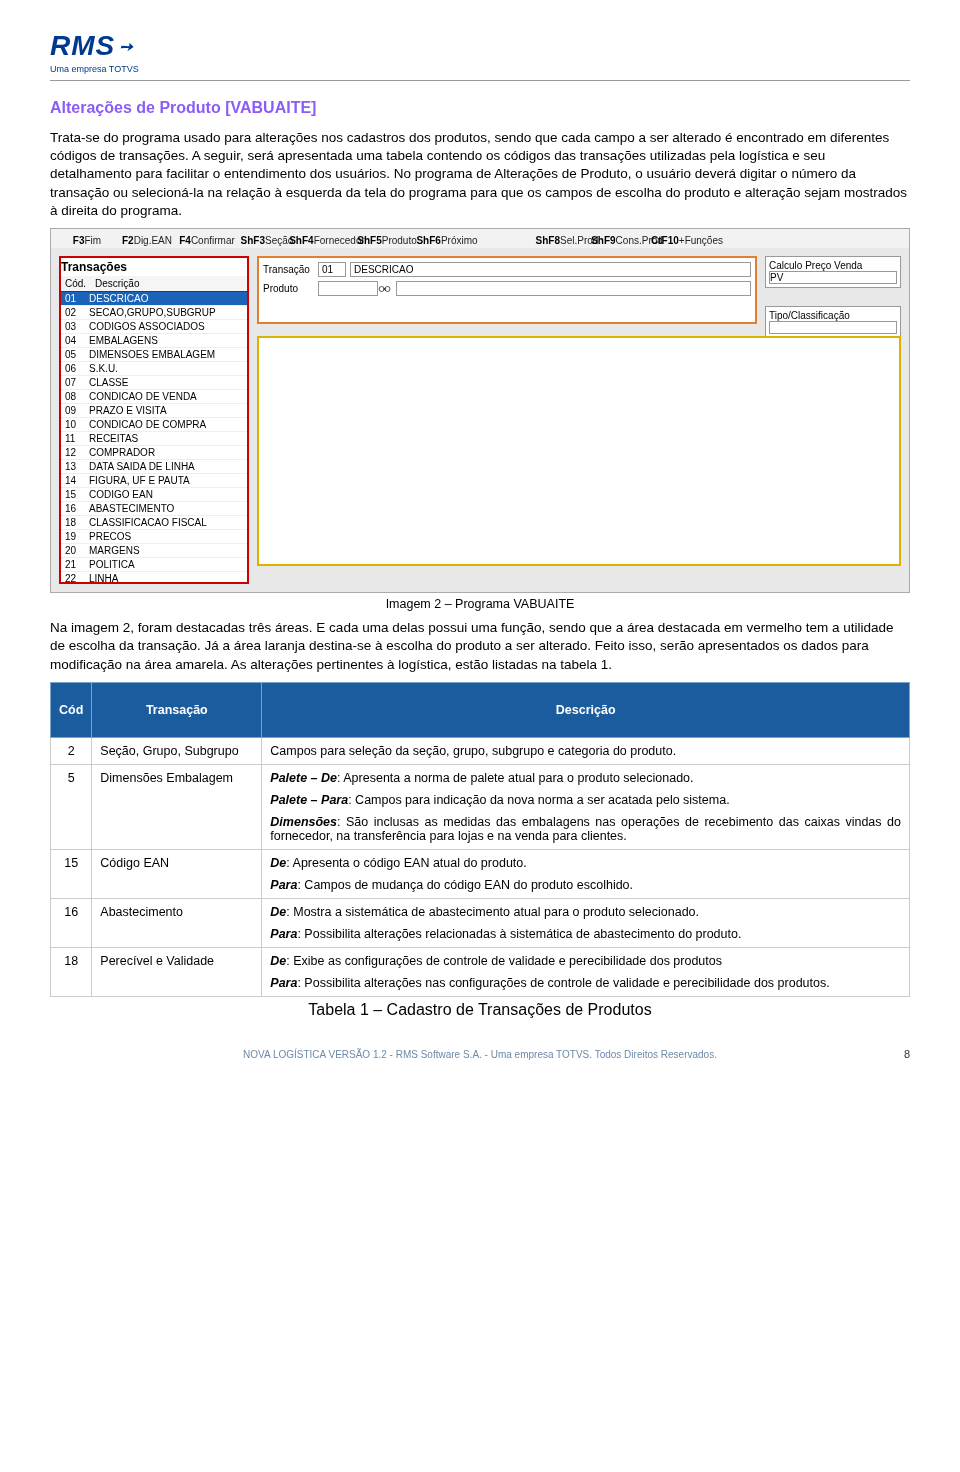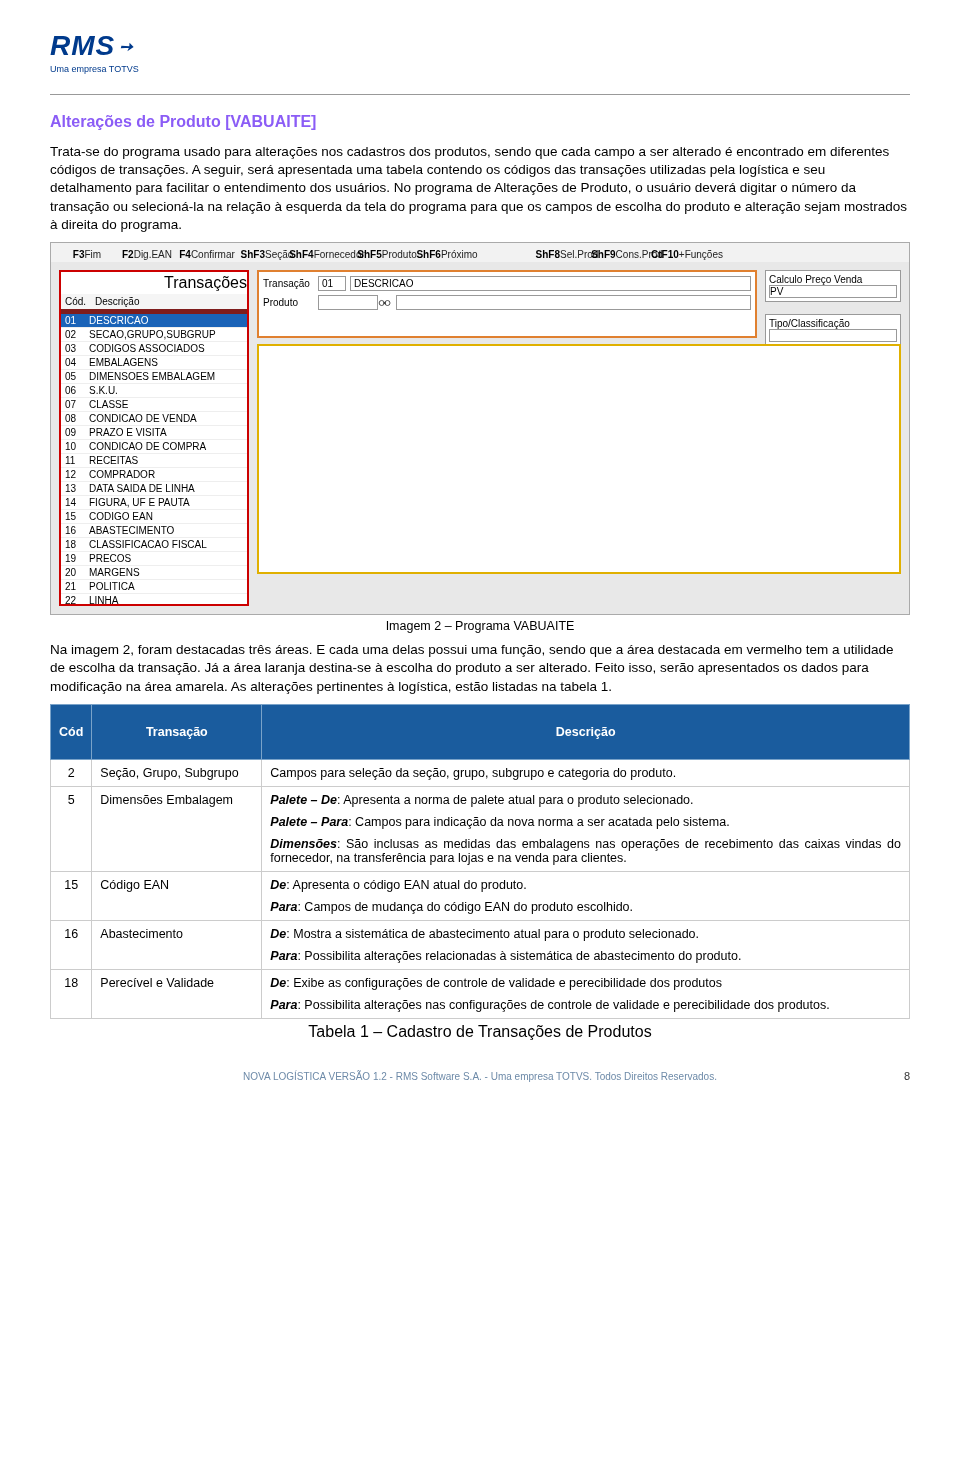--- a/index.html
+++ b/index.html
@@ -1,49 +1,49 @@
 <!DOCTYPE html>
 <html><head>
 <meta charset="utf-8">
 <style>
   * { box-sizing: border-box; margin: 0; padding: 0; }
   body { font-family: Arial, Helvetica, sans-serif; font-size: 13px; color: #000; width: 960px; margin: 0 auto; background: #fff; }
   .page { padding: 30px 50px 30px 50px; }
-  .header-row { display: flex; align-items: flex-start; border-bottom: 1px solid #999; padding-bottom: 20px; margin-bottom: 18px; }
+  .header-row { display: flex; align-items: flex-start; border-bottom: 1px solid #999; padding-bottom: 6px; margin-bottom: 18px; }
   .logo-block { display: flex; flex-direction: column; align-items: flex-start; }
   .logo-text { font-size: 28px; font-weight: bold; font-style: italic; color: #003a8c; letter-spacing: 1px; display: flex; align-items: center; }
   .logo-swoosh { margin-left: 4px; color:#003a8c; font-size:16px; }
   .logo-sub { font-size: 9px; color: #003a8c; margin-top: 2px; }
   h2.section-title { color: #8b5cf6; font-size: 16px; font-weight: bold; margin: 2px 0 12px 0; }
   p.body { font-size: 13.5px; line-height: 1.35; margin-bottom: 6px; text-align: left; }
   
   .app-frame { border: 1px solid #aaa; margin: 8px 0 4px 0; font-family: "Segoe UI", Tahoma, sans-serif; font-size: 11px; background: #f2f2f2; }
   .fkeys { display: flex; flex-wrap: wrap; padding: 4px 6px 0 6px; gap: 0; }
   .fkey { width: 60px; display: flex; flex-direction: row; align-items: flex-start; padding: 2px 4px; justify-content: center; }
   .fkey .k { font-weight: bold; font-size: 10px; }
   .fkey .l { font-size: 10px; color: #222; }
   .bluebar { background: #1a63b8; color: #fff; display: flex; padding: 3px 8px; font-size: 11px; }
   .bluebar .bb-left { width: 30%; }
   .bluebar .bb-center { flex: 1; text-align: center; }
   .bluebar .bb-right { width: 30%; text-align: right; }
   .app-body { display: flex; background: #e8e8e8; padding: 8px; gap: 8px; }
   .panel-trans { border: 2px solid #c00; background: #fff; width: 190px; }
-  .panel-trans .pt-head { display: flex; font-size: 10px; border-bottom: 5px solid #7f1d1d; background:#f5f5f5; }
+  .panel-trans .pt-head { display: flex; font-size: 10px; border-bottom: 1px solid #7f1d1d; background:#f5f5f5; }
   .panel-trans .pt-head div:first-child { width: 30px; padding: 2px 4px; }
   .panel-trans .pt-head div:last-child { flex:1; padding: 2px 4px; }
   .trans-list { height: 290px; overflow: hidden; font-size: 10px; }
   .trans-row { display: flex; border-bottom: 1px solid #eee; }
   .trans-row.sel { background: #1a63b8; color: #fff; }
   .trans-row .tc { width: 26px; padding: 1px 4px; }
   .trans-row .td { flex:1; padding: 1px 2px; white-space: nowrap; overflow: hidden; }
   .panel-mid { border: 2px solid #e08030; background: #fff; flex: 1; padding: 4px; height: 68px; }
   .panel-mid .mrow { display: flex; align-items: center; margin-bottom: 4px; }
   .panel-mid label { font-size: 10px; width: 55px; }
   .panel-mid input { font-size: 10px; border: 1px solid #999; padding: 1px 3px; }
-  .panel-right { display: flex; flex-direction: column; gap: 12px; width: 136px; }
+  .panel-right { display: flex; flex-direction: column; gap: 18px; width: 136px; }
   .panel-right .box { border: 1px solid #999; background: #fff; padding: 3px; font-size: 10px; }
   .panel-right .box input { width: 100%; border: 1px solid #999; font-size: 10px; }
   .yellow-area { border: 2px solid #e0b000; background: #fff; height: 230px; margin-top:-2px; }
   .img-caption { text-align: center; font-size: 12.5px; margin: 4px 0 8px 0; }
   
   table.trans-tbl { width: 100%; border-collapse: collapse; font-size: 12.5px; margin-top: 8px; }
   table.trans-tbl th { background: #1a5c9e; color: #fff; padding: 20px 8px; text-align: center; border: 1px solid #7aa3c9; font-weight: bold; }
   table.trans-tbl th.cod { width: 40px; }
   table.trans-tbl th.tr { width: 170px; }
   table.trans-tbl td { padding: 6px 8px; border: 1px solid #ccc; vertical-align: top; }
@@ -118,21 +118,21 @@
           <span class="k">ShF9</span>
           <span class="l">Cons.Prod</span>
         </div>
         <div class="fkey">
           <span class="k">CtF10</span>
           <span class="l">+Funções</span>
         </div>
       </div>
     <div class="app-body">
       <div class="panel-trans">
-        <div style="text-align:right;font-size:16px;padding:2px 0;">Transações</div>
+        <div style="text-align:left;font-size:12px;padding:2px 0;font-weight:bold;">Transações</div>
         <div class="pt-head">
           <div>Cód.</div>
           <div>Descrição</div>
         </div>
         <div class="trans-list" id="translist">
             <div class="trans-row sel">
               <div class="tc">01</div>
               <div class="td">DESCRICAO</div>
             </div>
             <div class="trans-row">

